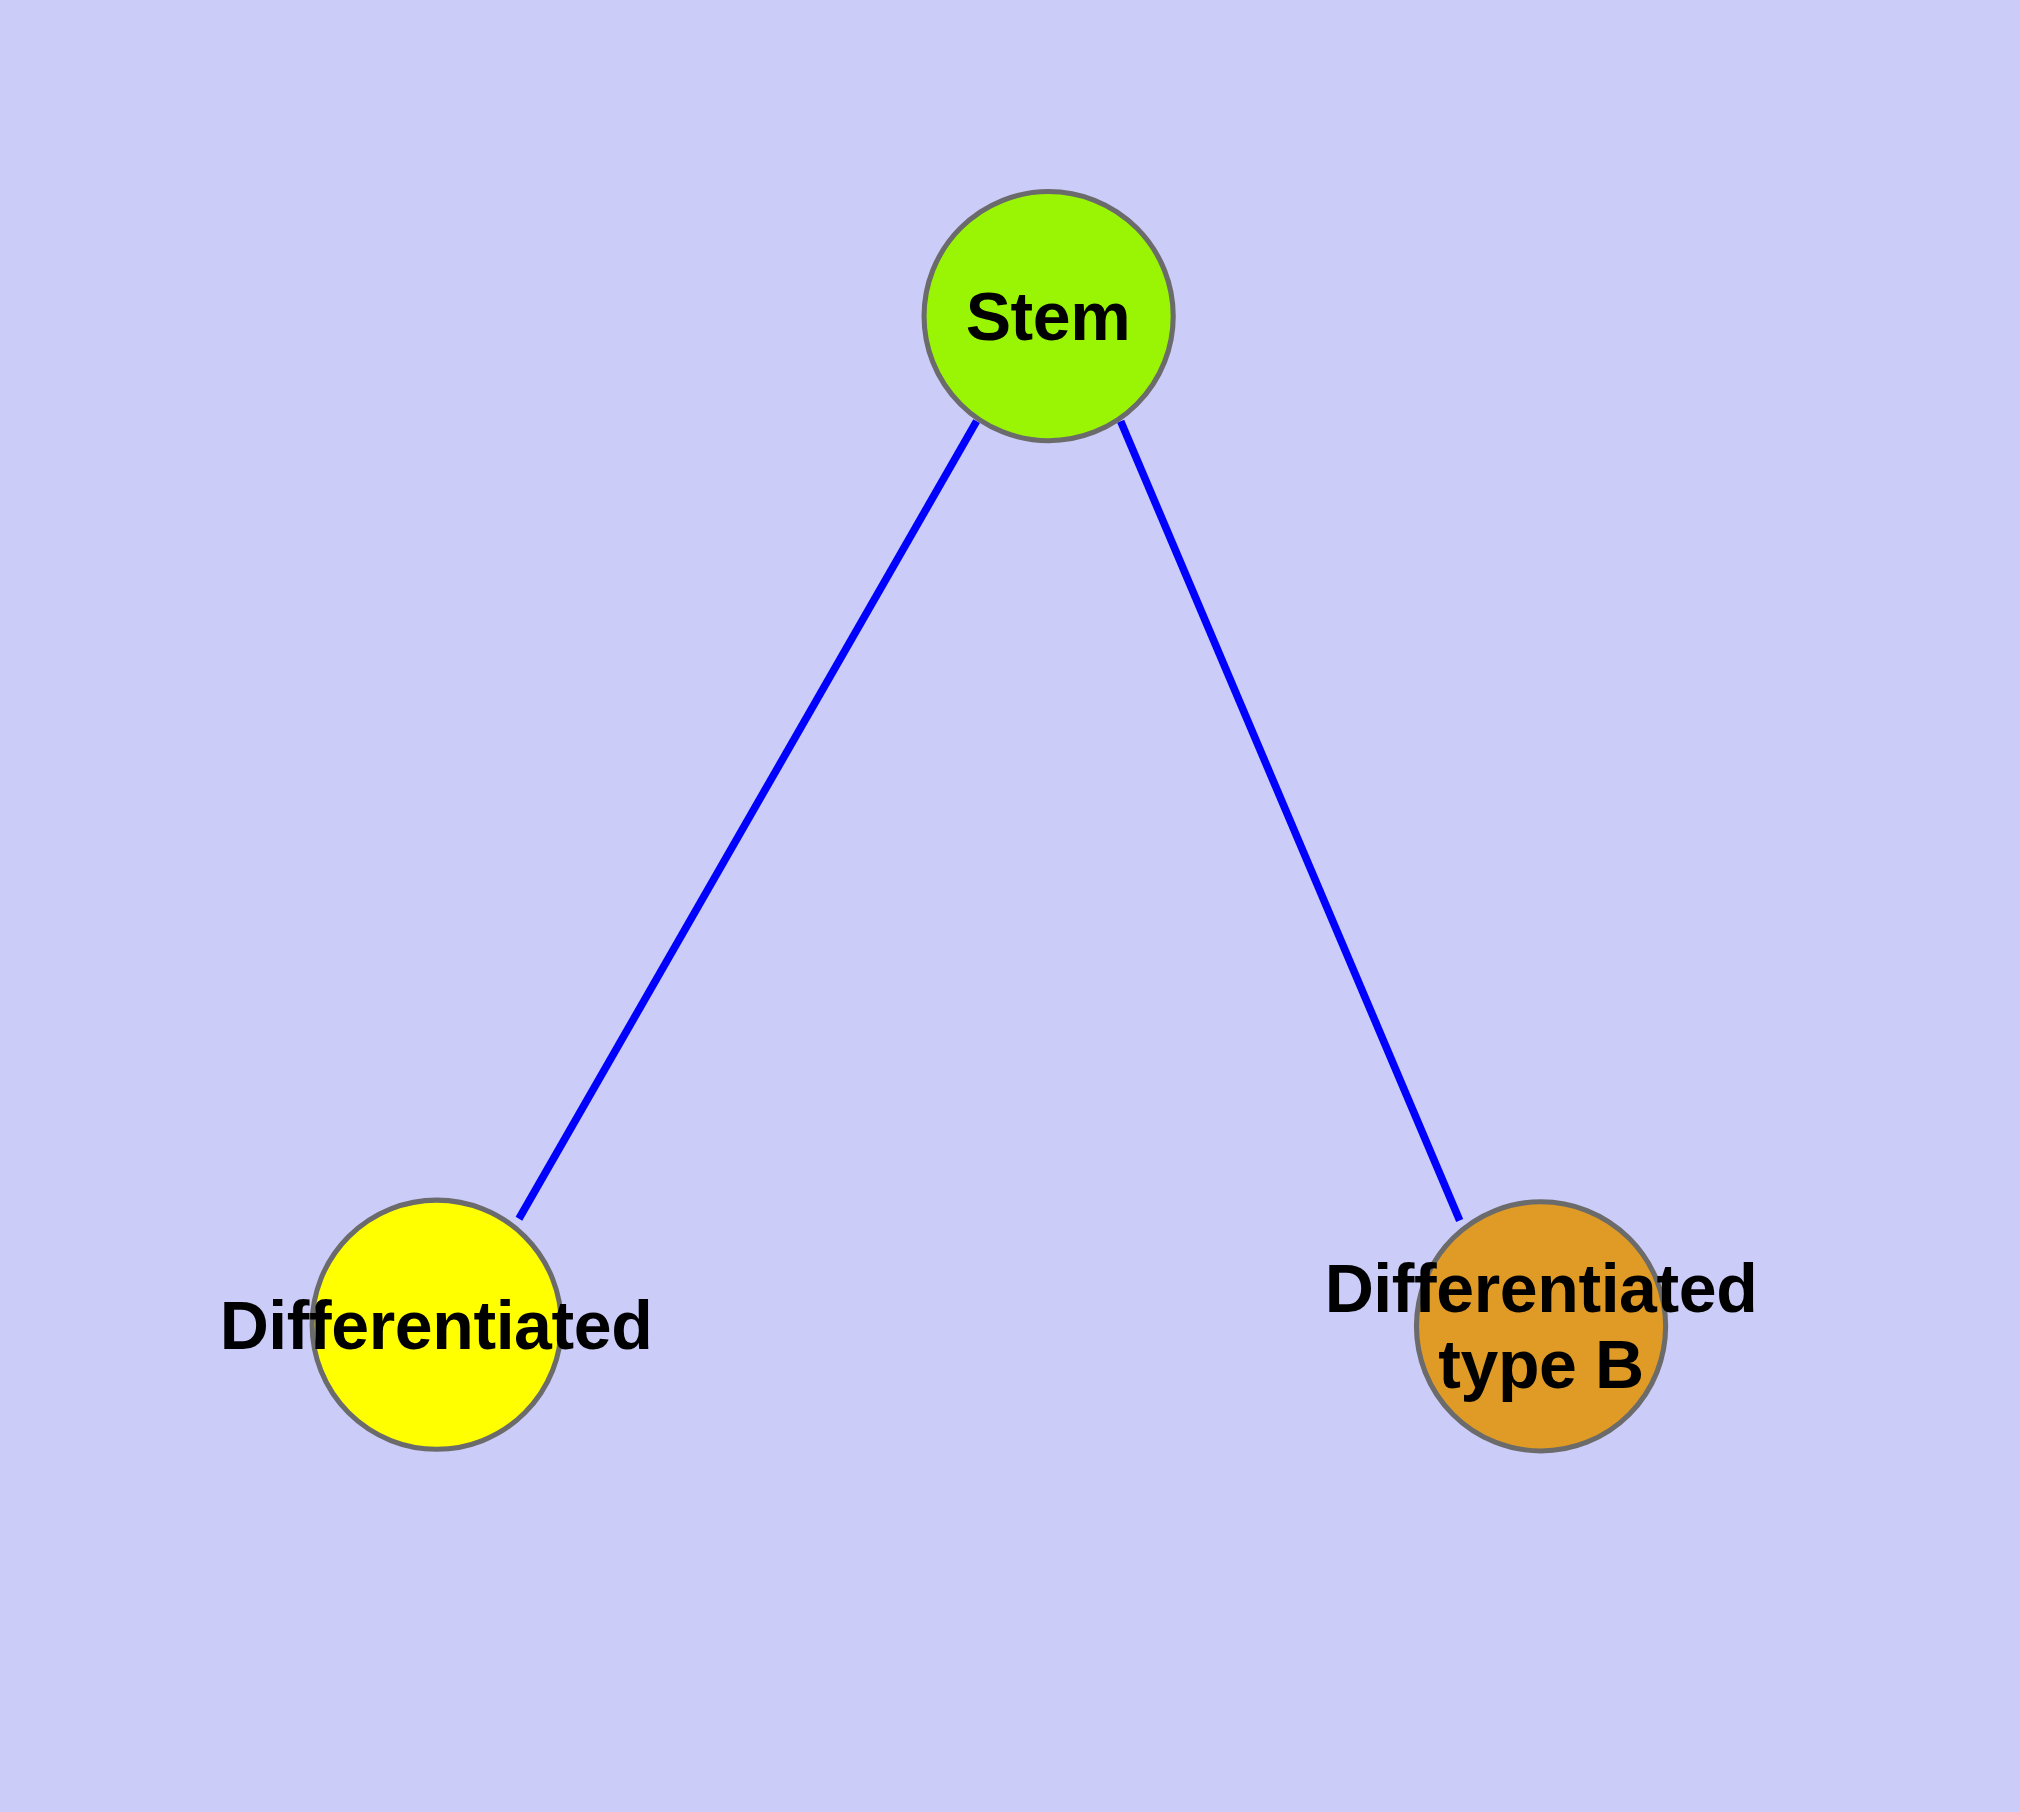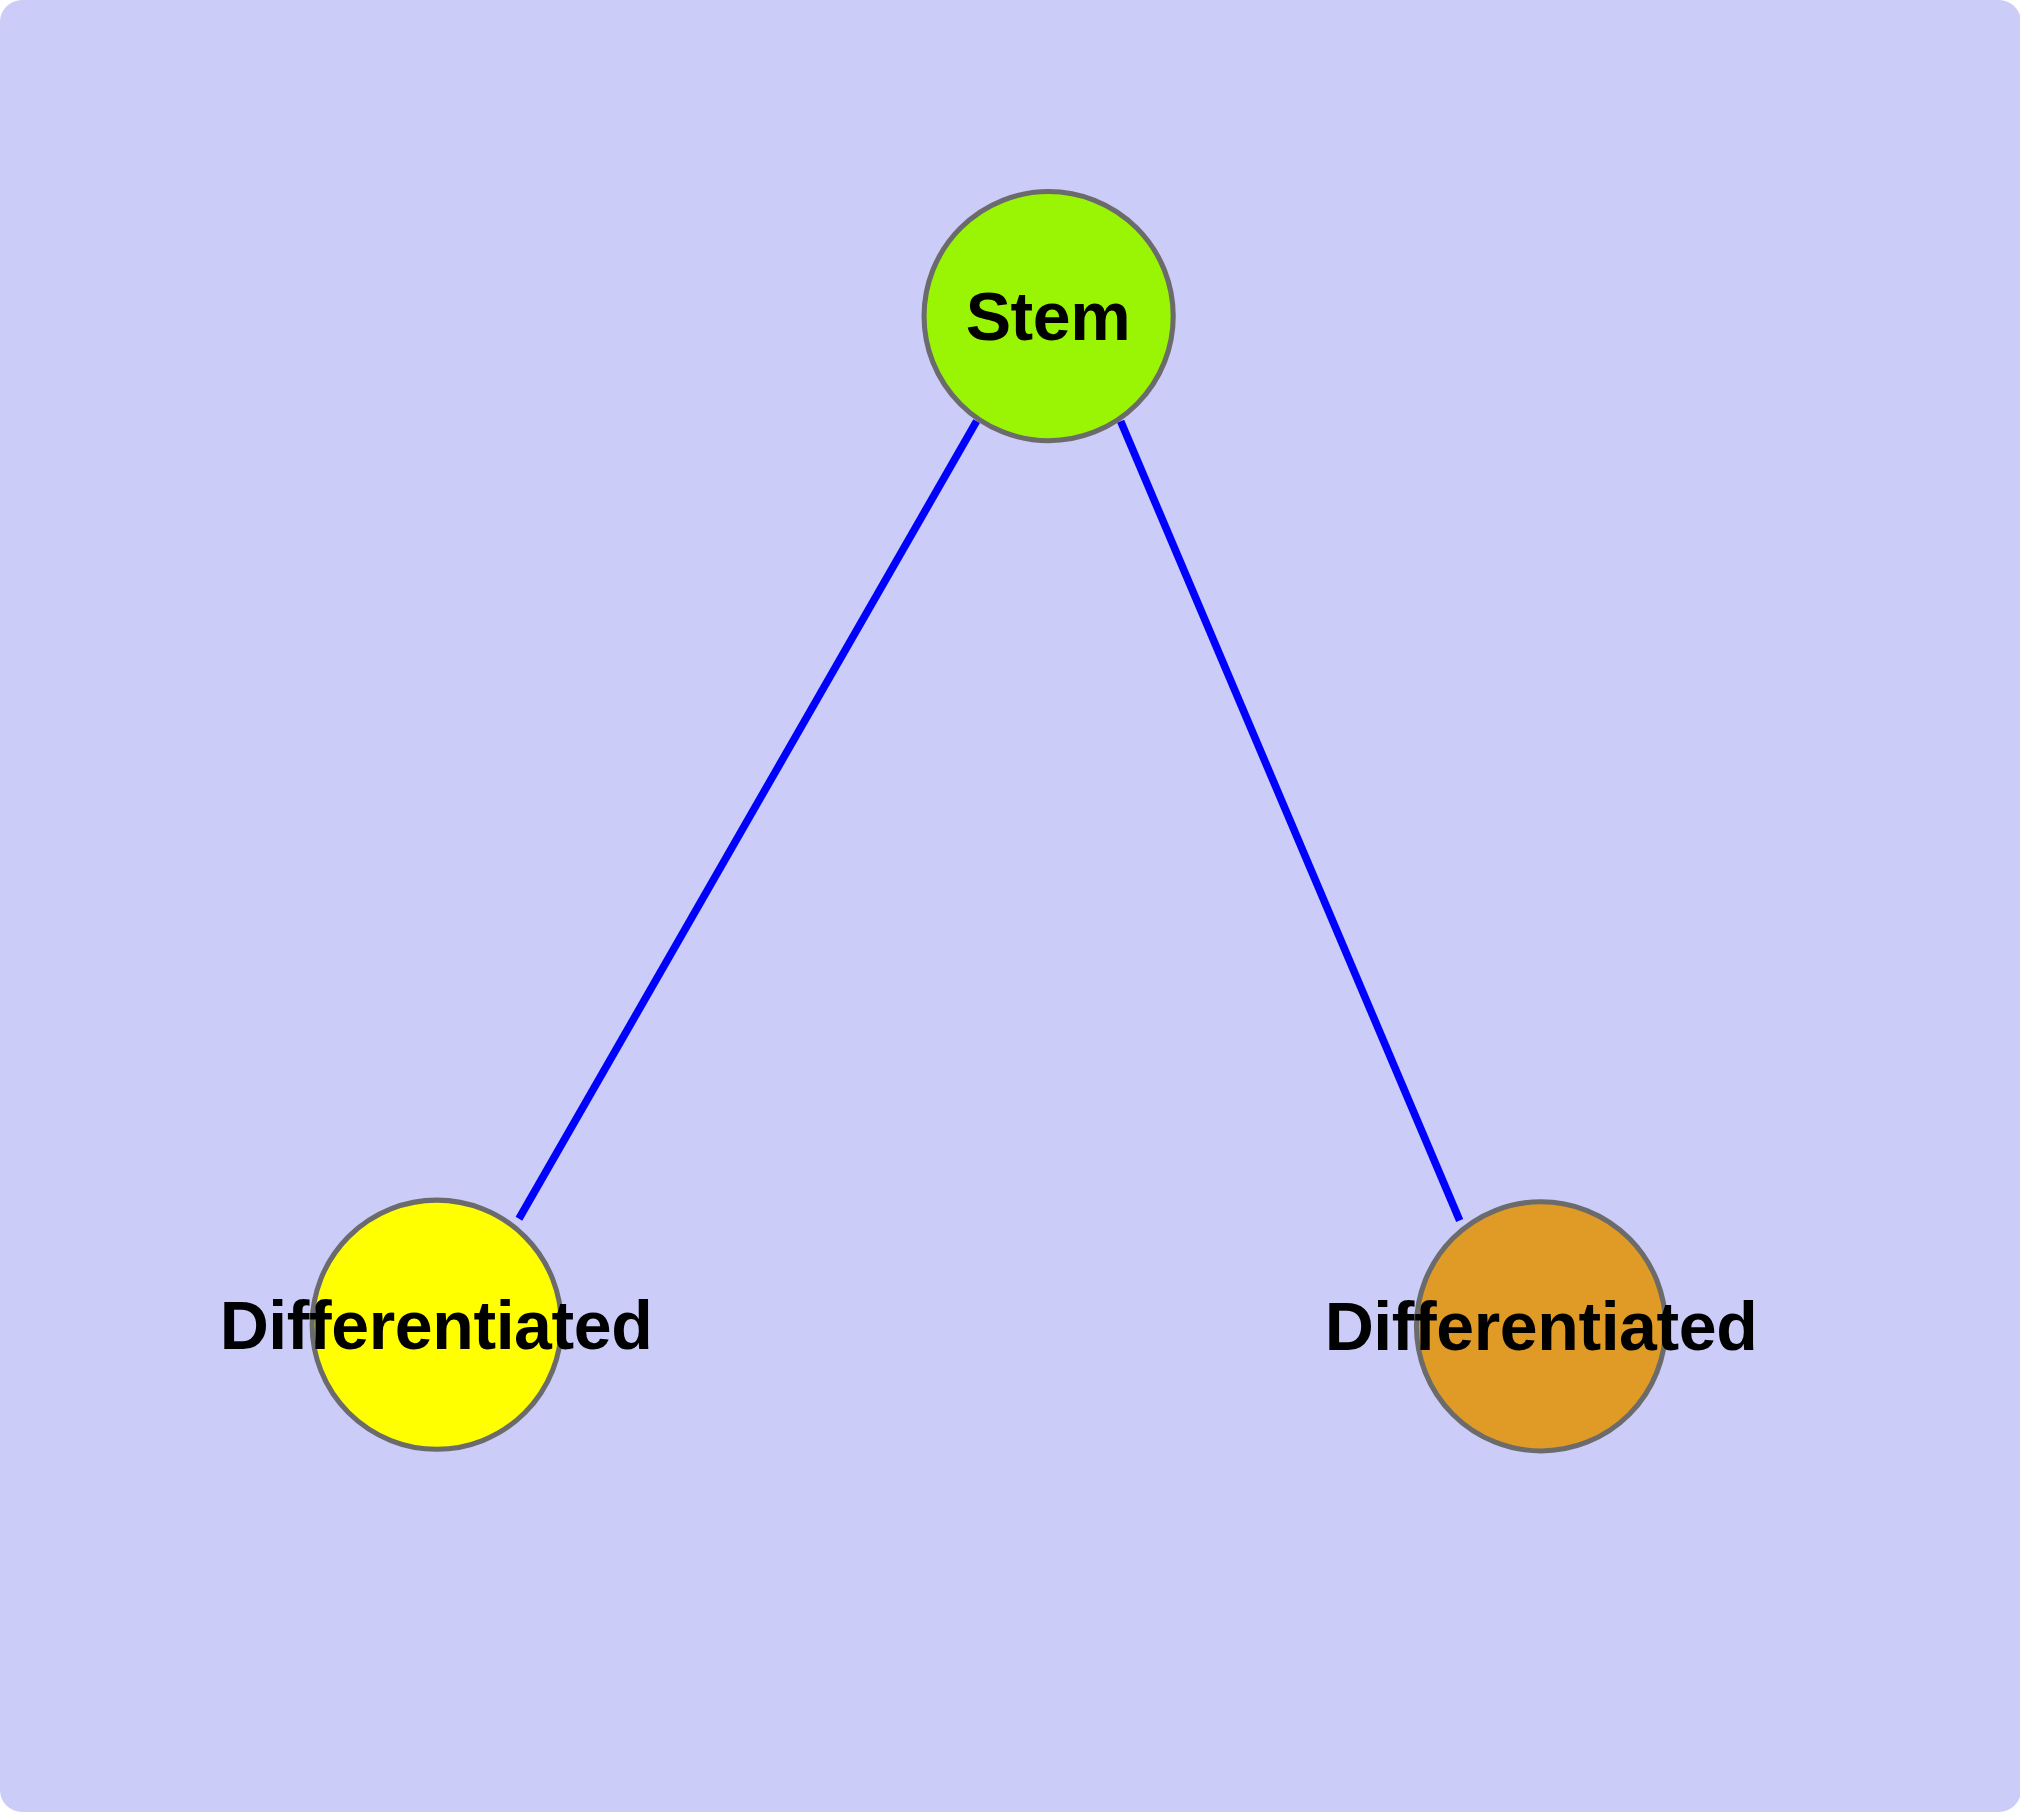--- a/index.html
+++ b/index.html
@@ -32,34 +32,34 @@
     text-align: center;
     white-space: pre;
     transform: translate(-50%, -50%);
     pointer-events: none;
     letter-spacing: -0.4px;
   }
 </style>
 </head>
 <body>
 
-<div id="canvas" style="width: 2021px; height: 1812px; background: rgb(204, 204, 249); border-radius: 22px;">
+<div id="canvas" style="width: 2021px; height: 1812px; background: rgb(204, 204, 249);">
 
   <svg id="graph-svg" viewBox="0 0 2384 2138" xmlns="http://www.w3.org/2000/svg" style="width: 2021px; height: 1812px;">
     <g id="edges-layer">
         <line x1="1152" y1="497" x2="612" y2="1438" stroke="#0000ff" stroke-width="9" stroke-linecap="butt"></line>
         <line x1="1322" y1="497" x2="1722" y2="1440" stroke="#0000ff" stroke-width="9" stroke-linecap="butt"></line>
       </g>
     <g id="nodes-layer">
         <circle cx="1237" cy="373" r="147" fill="#9af505" stroke="#6b6b6b" stroke-width="6"></circle>
         <circle cx="515" cy="1563" r="147" fill="#ffff00" stroke="#6b6b6b" stroke-width="6"></circle>
         <circle cx="1818" cy="1565" r="147" fill="#e09a26" stroke="#6b6b6b" stroke-width="6"></circle>
       </g>
   </svg>
 
   <div id="labels-layer">
       <div class="node-label" style="left: 1048px; top: 316px; color: rgb(0, 0, 0); font-size: 68px;"><div>Stem</div></div>
       <div class="node-label" style="left: 436px; top: 1325px; color: rgb(0, 0, 0); font-size: 68px;"><div>Differentiated</div></div>
-      <div class="node-label" style="left: 1541px; top: 1326px; color: rgb(0, 0, 0); font-size: 68px;"><div>Differentiated</div></div>
+      <div class="node-label" style="left: 1541px; top: 1326px; color: rgb(0, 0, 0); font-size: 68px;"><div>Differentiated</div><div>type B</div></div>
     </div>
 
 </div>
 
 
 </body></html>

